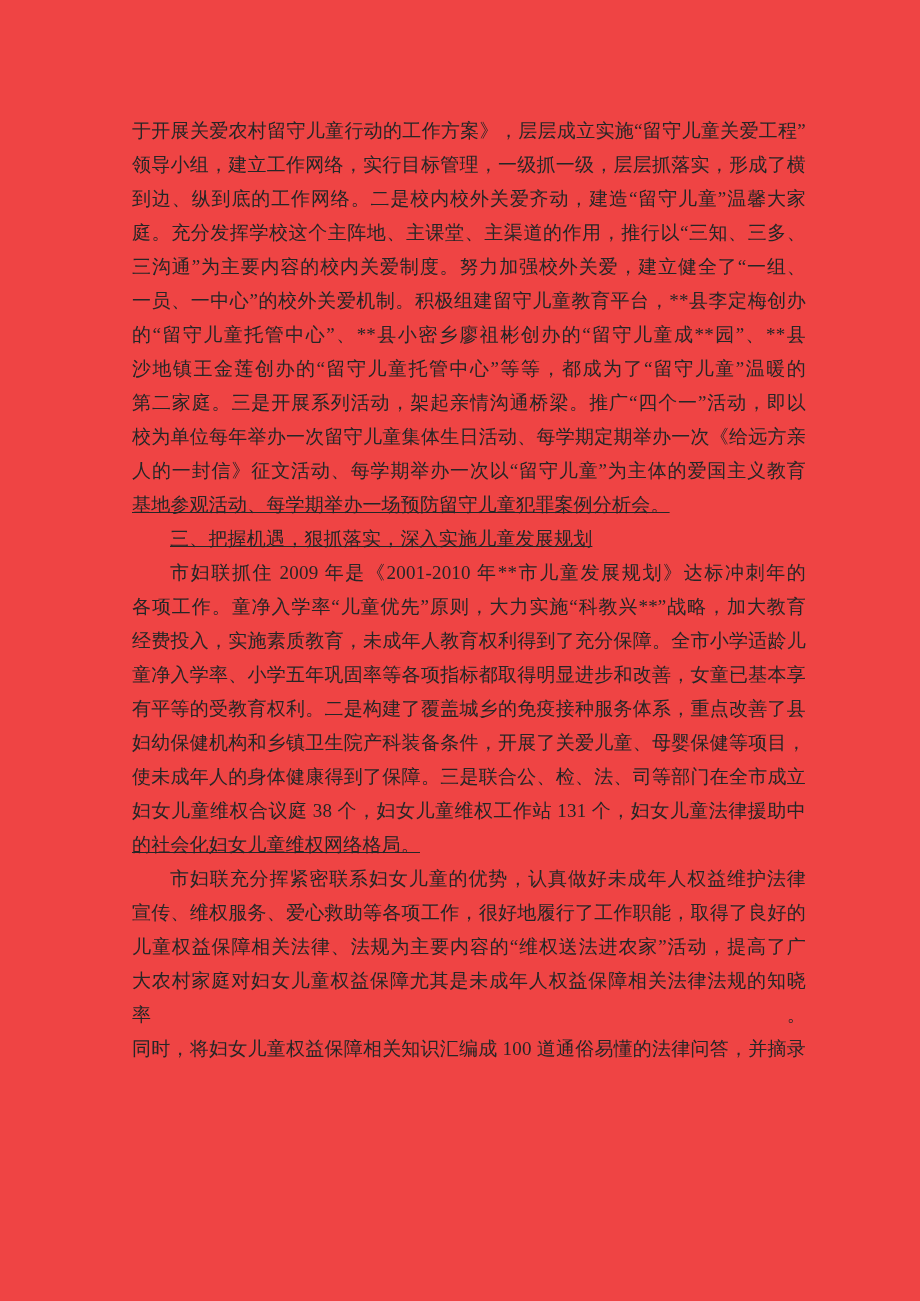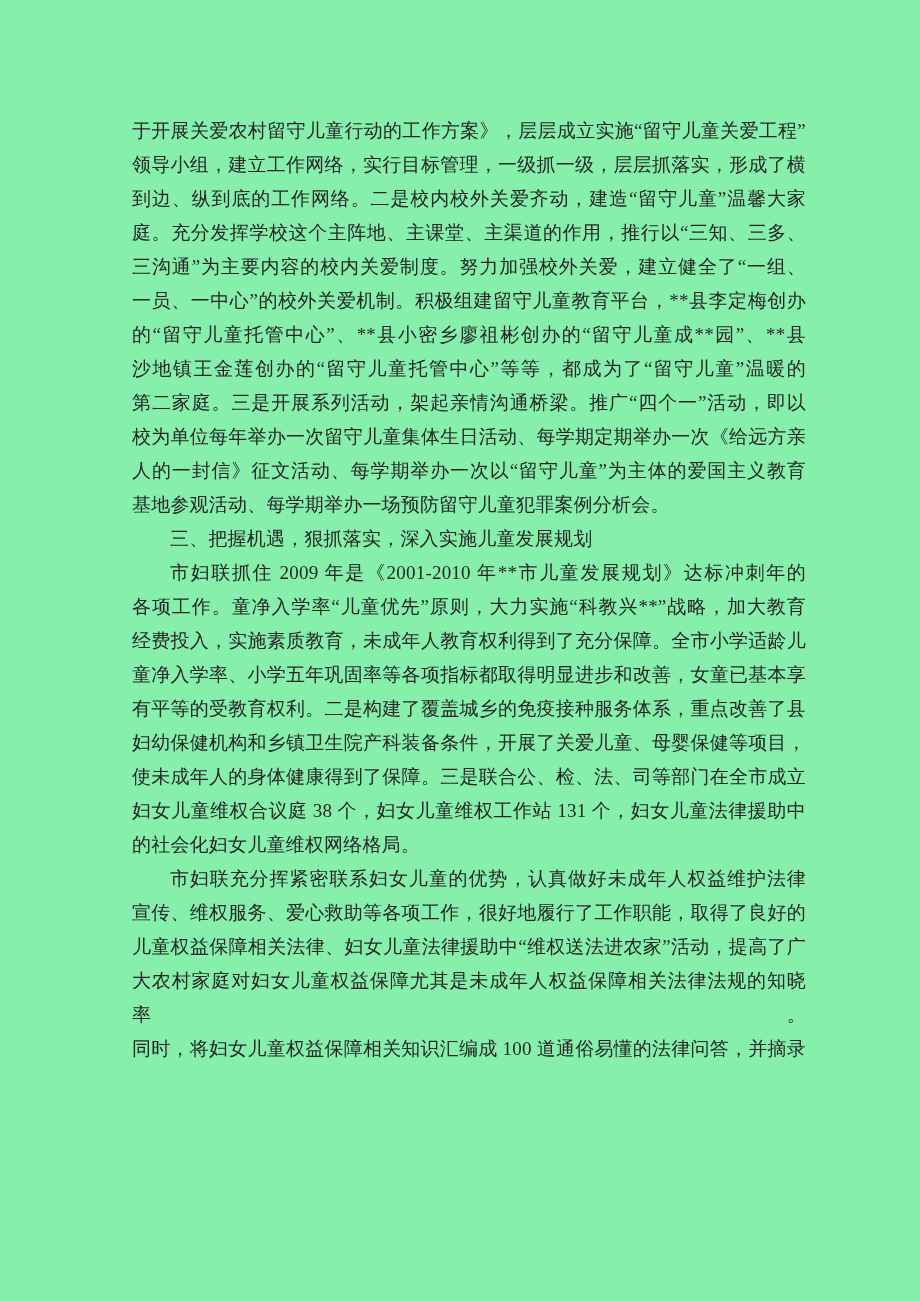--- a/index.html
+++ b/index.html
@@ -4,21 +4,21 @@
 <style>
   html, body {
     margin: 0;
     padding: 0;
     background: #ffffff;
   }
   .page {
     position: relative;
     width: 920px;
     height: 1301px;
-    background: #86efac;
+    background: #ef4444;
     overflow: hidden;
     font-family: "Liberation Serif", "DejaVu Serif", serif;
   }
   .doc-content {
     position: absolute;
     left: 132px;
     top: 114px;
     width: 674px;
     font-size: 19px;
     line-height: 34px;
@@ -26,20 +26,21 @@
     letter-spacing: 0.2px;
   }
   .doc-line {
     text-align: justify;
     text-align-last: justify;
     min-height: 34px;
   }
   .doc-line.short {
     text-align: right;
     text-align-last: left;
+    text-decoration: underline;
   }
   .doc-line.indent {
     text-indent: 2em;
   }
   .doc-line.heading {
     font-weight: normal;
   }
 </style>
 </head>
 <body>
@@ -63,17 +64,17 @@
       <div class="doc-line">各项工作。童净入学率“儿童优先”原则，大力实施“科教兴**”战略，加大教育</div>
       <div class="doc-line">经费投入，实施素质教育，未成年人教育权利得到了充分保障。全市小学适龄儿</div>
       <div class="doc-line">童净入学率、小学五年巩固率等各项指标都取得明显进步和改善，女童已基本享</div>
       <div class="doc-line">有平等的受教育权利。二是构建了覆盖城乡的免疫接种服务体系，重点改善了县</div>
       <div class="doc-line">妇幼保健机构和乡镇卫生院产科装备条件，开展了关爱儿童、母婴保健等项目，</div>
       <div class="doc-line">使未成年人的身体健康得到了保障。三是联合公、检、法、司等部门在全市成立</div>
       <div class="doc-line">妇女儿童维权合议庭 38 个，妇女儿童维权工作站 131 个，妇女儿童法律援助中</div>
       <div class="doc-line short">的社会化妇女儿童维权网络格局。</div>
       <div class="doc-line indent">市妇联充分挥紧密联系妇女儿童的优势，认真做好未成年人权益维护法律</div>
       <div class="doc-line">宣传、维权服务、爱心救助等各项工作，很好地履行了工作职能，取得了良好的</div>
-      <div class="doc-line">儿童权益保障相关法律、妇女儿童法律援助中“维权送法进农家”活动，提高了广</div>
+      <div class="doc-line">儿童权益保障相关法律、法规为主要内容的“维权送法进农家”活动，提高了广</div>
       <div class="doc-line">大农村家庭对妇女儿童权益保障尤其是未成年人权益保障相关法律法规的知晓率。</div>
       <div class="doc-line">同时，将妇女儿童权益保障相关知识汇编成 100 道通俗易懂的法律问答，并摘录</div>
     </div>
 </div>
 
 </body></html>

